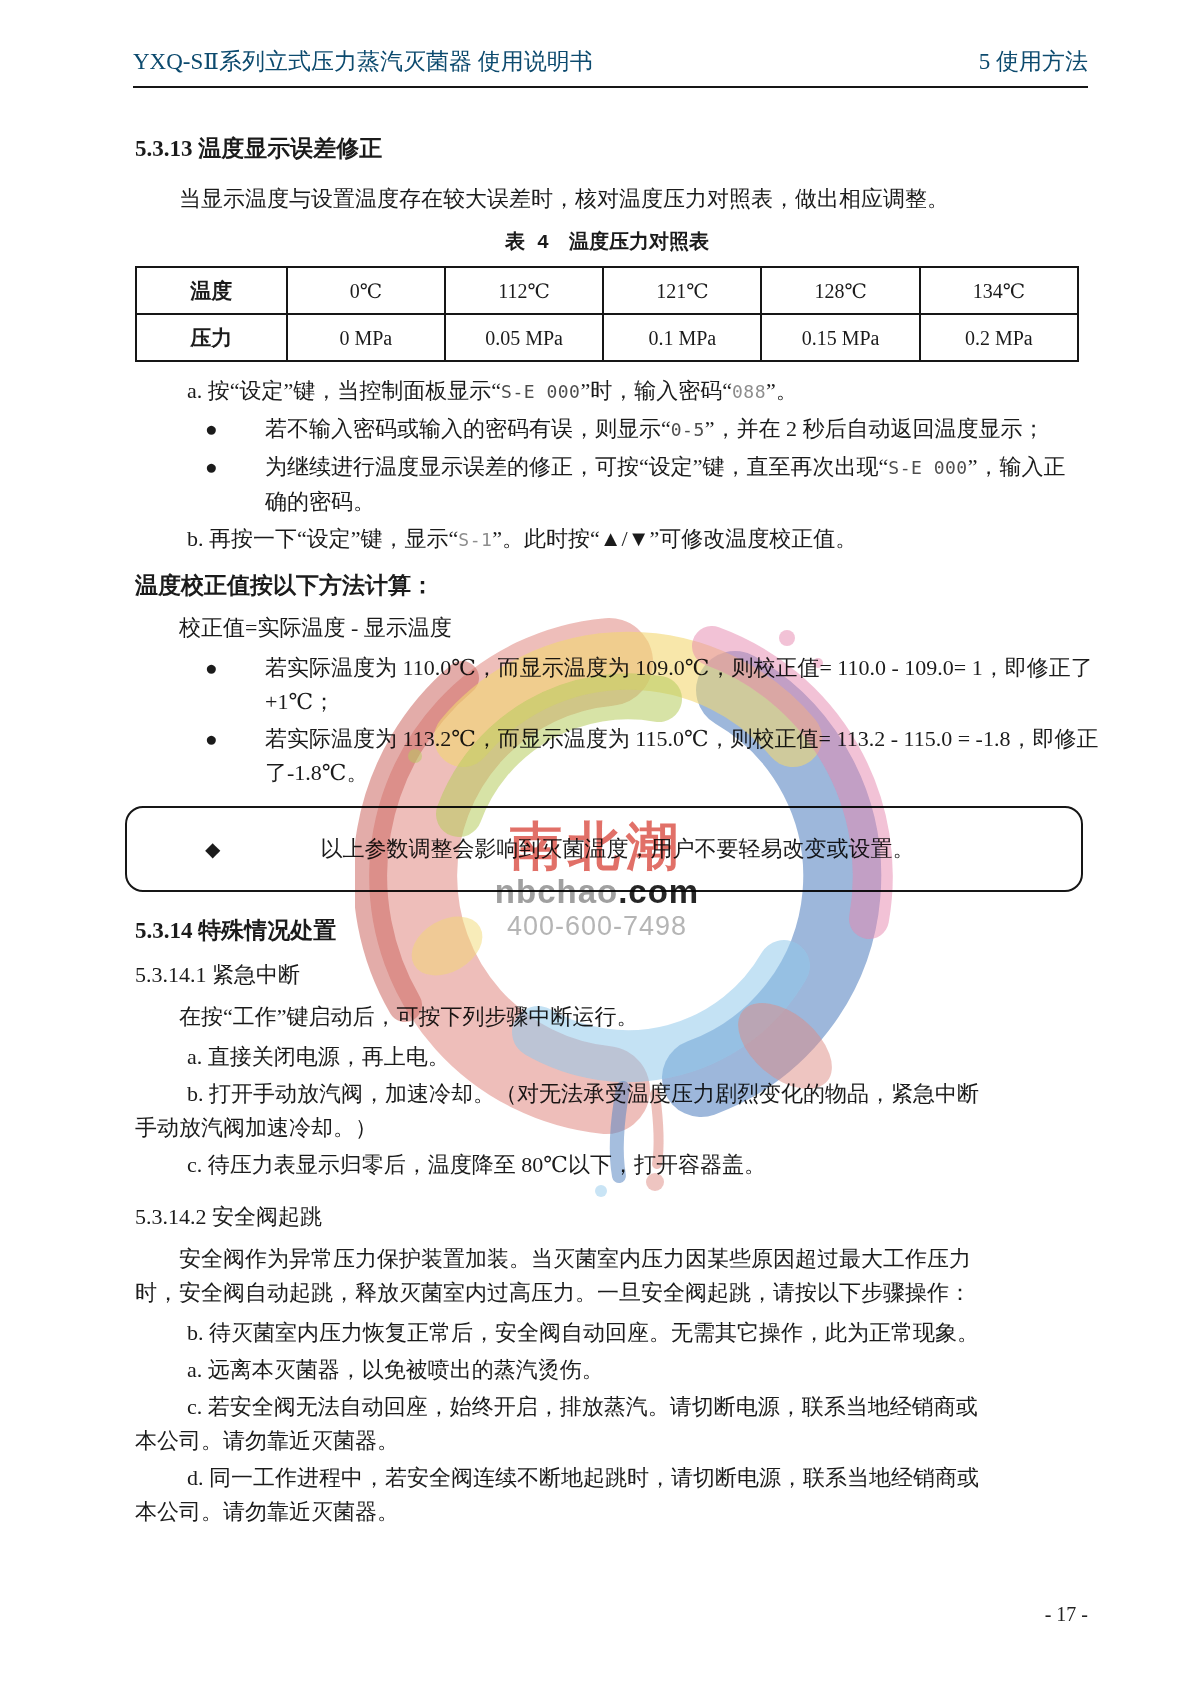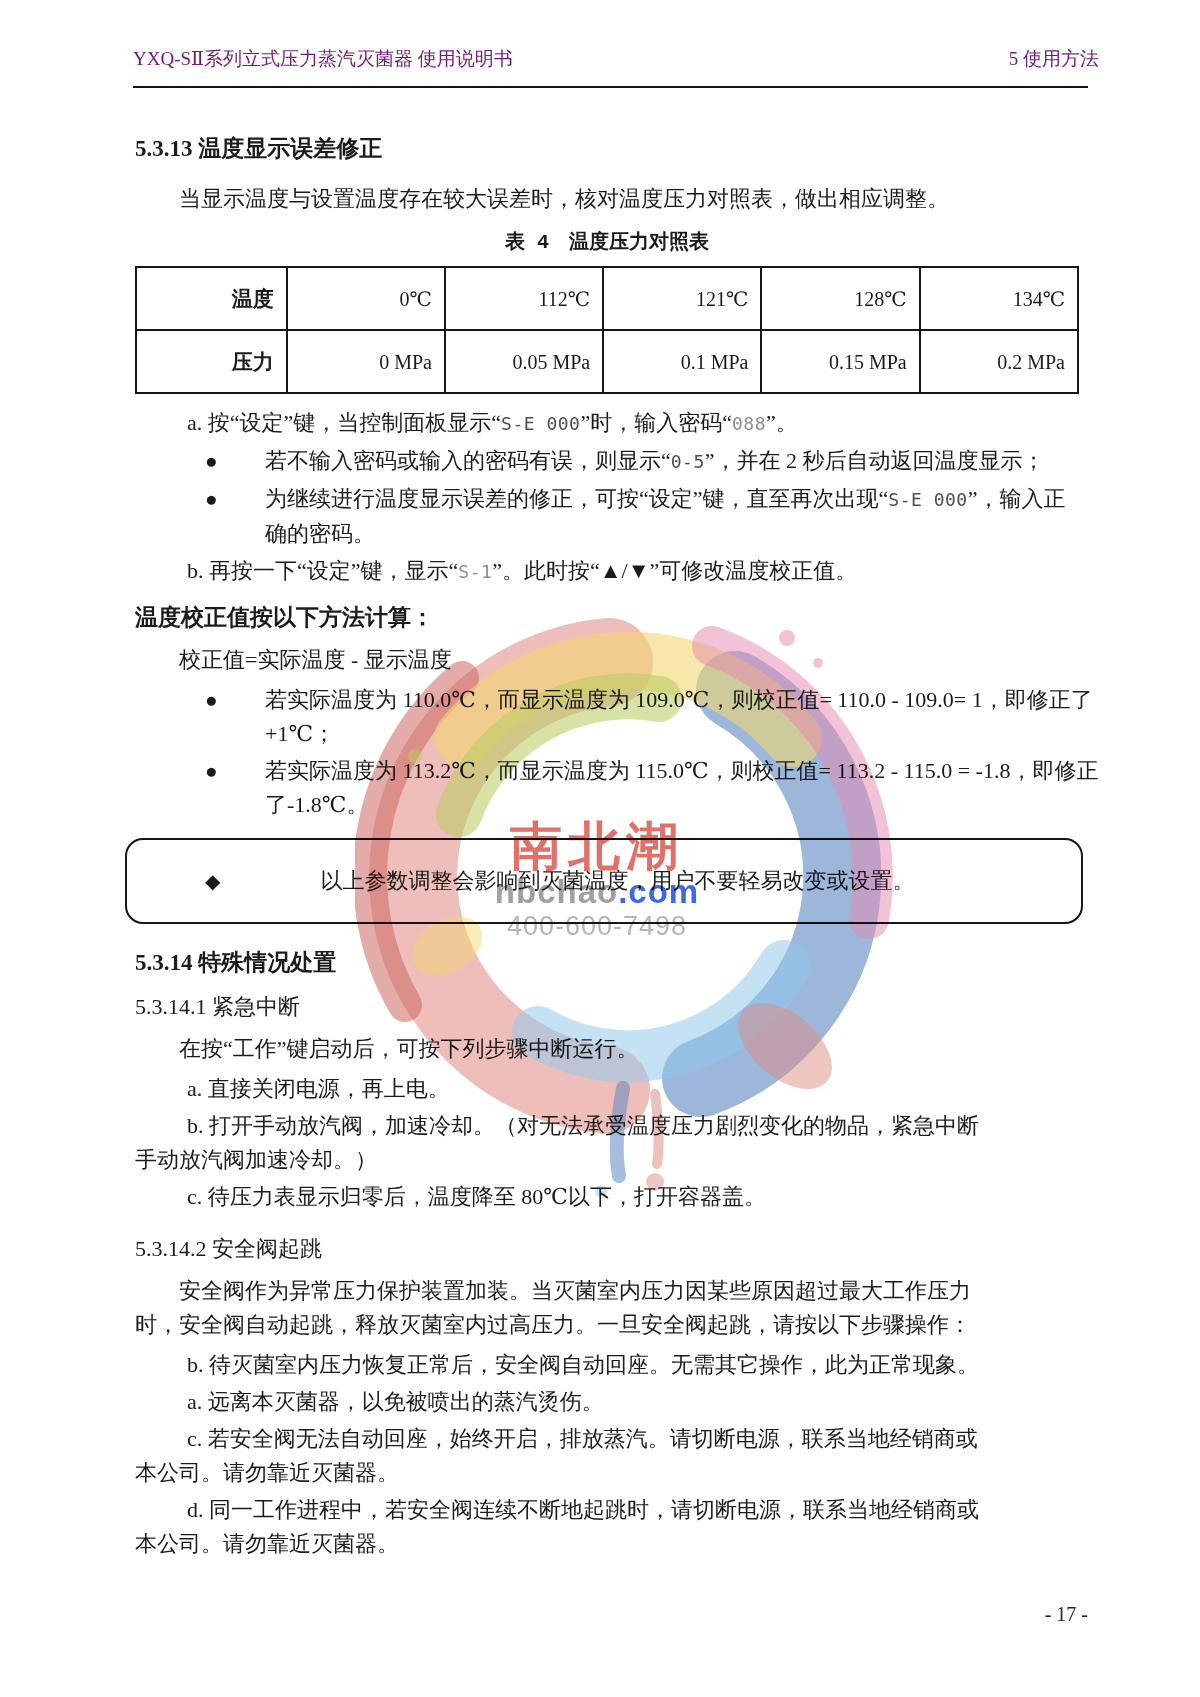--- a/index.html
+++ b/index.html
@@ -3,41 +3,41 @@
 <meta charset="utf-8">
 <style>
   html,body { margin:0; padding:0; background:#ffffff; }
   .page {
     position:relative; width:1200px; height:1697px; background:#ffffff;
     font-family:"Liberation Serif","DejaVu Serif",serif; color:#1b1b1b;
     overflow:hidden;
   }
   
   .header {
-    position:absolute; left:133px; right:101px; top:46px;
+    position:absolute; left:133px; right:112px; top:46px;
     display:flex; justify-content:space-between;
-    font-size:19px; color:#701a75;
+    font-size:23px; color:#0c4a6e;
   }
   .header-rule {
     position:absolute; left:133px; right:112px; top:86px;
     border-top:2.5px solid #161616; height:0;
   }
   
   .content {
     position:absolute; left:135px; top:124px; width:944px;
     font-size:22px; line-height:34px;
   }
   .sec-title { font-size:23px; font-weight:bold; margin:8px 0 16px; }
   .para { margin:0 0 6px; }
   .indent2 { text-indent:44px; }
   .caption { text-align:center; font-weight:bold; font-size:20px; margin:10px 0 6px;font-family:Liberation Mono, monospace; }
   table.cmp { border-collapse:collapse; width:100%; margin:2px 0 12px; table-layout:fixed; }
   table.cmp td {
-    border:2px solid #161616; text-align:right; vertical-align:middle;
-    font-size:20px; height:37px; padding:12px;
+    border:2px solid #161616; text-align:center; vertical-align:middle;
+    font-size:20px; height:37px; padding:4px;
   }
   table.cmp td.rowhead { font-weight:bold; font-size:21px; }
   table.cmp col.c0 { width:16%; }
   .item { text-indent:52px; margin:3px 0; }
   .bul { position:relative; padding-left:130px; margin:3px 0; }
   .bul .mark { position:absolute; left:70px; top:0; font-size:21px; }
   .seg { font-family:"DejaVu Sans Mono",monospace; font-size:18px; color:#4e4e4e; letter-spacing:.5px; }
   .seg.lt { color:#8d8d8d; }
   .nowrap { white-space:nowrap; }
   .calc-head { font-weight:bold; font-size:23px; margin:12px 0 8px; }
@@ -62,21 +62,21 @@
   .watermark svg { position:absolute; left:0; top:0; }
   .wm-text { position:absolute; left:72px; top:204px; width:340px; text-align:center; }
   .wm-brand {
     font-size:52px; line-height:54px; font-weight:bold; color:#dc574d;
     letter-spacing:6px; font-family:"Liberation Serif",serif;
   }
   .wm-domain {
     font-size:33px; line-height:36px; font-weight:bold; color:#8f8f8f;
     font-family:"Liberation Sans",sans-serif; letter-spacing:1px;
   }
-  .wm-domain .tld { color:#1d4ed8; }
+  .wm-domain .tld { color:#000000; }
   .wm-phone {
     font-size:27px; line-height:32px; color:#a8a8a8;
     font-family:"Liberation Sans",sans-serif; letter-spacing:1px;
   }
 </style>
 </head>
 <body>
 
 <div class="page">
 

